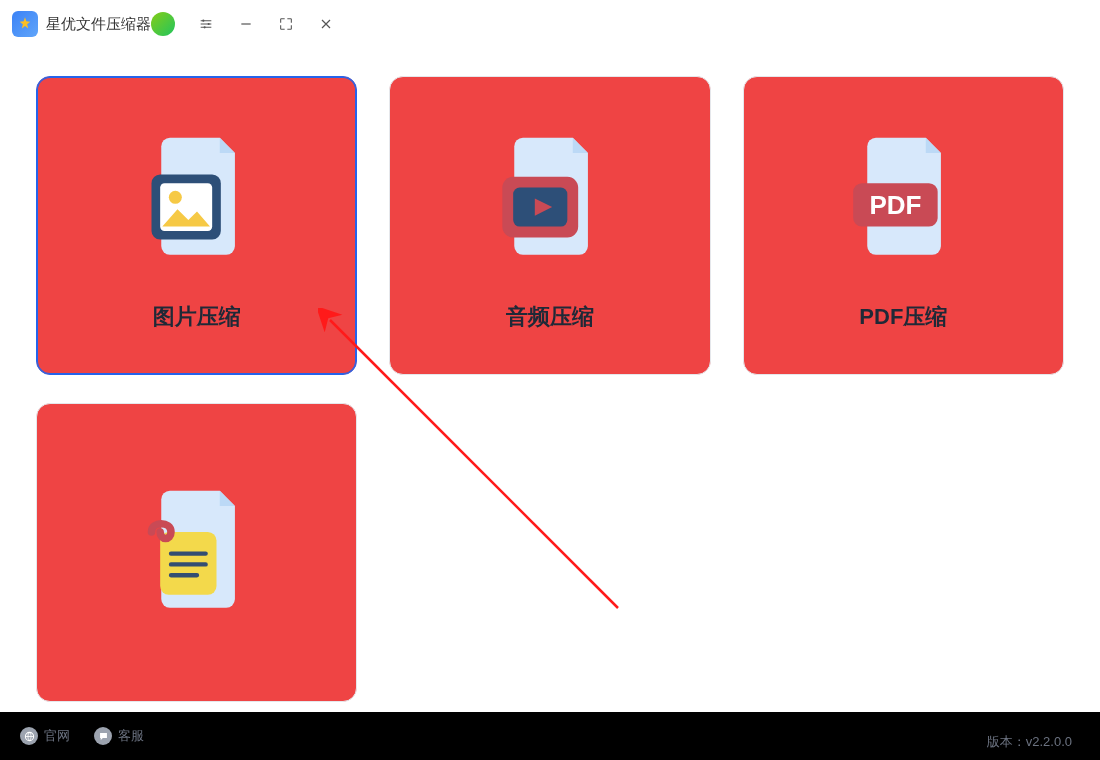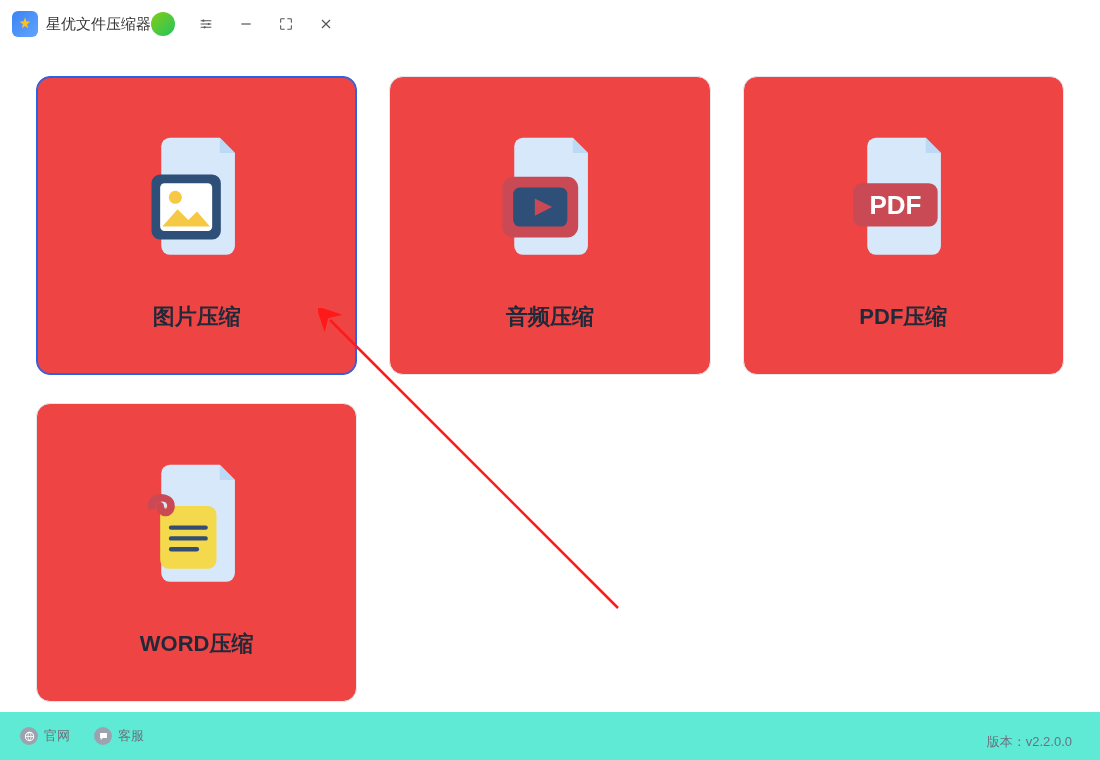--- a/index.html
+++ b/index.html
@@ -67,21 +67,21 @@
       pointer-events: none;
     }
 
     
     .footer {
       height: 48px;
       border-top: 0px solid #eee;
       display: flex; align-items: center;
       justify-content: space-between;
       padding: 0 28px 0 20px;
-      background: #5eead4;
+      background: #000000;
     }
     .footer-left { display:flex; align-items:center; gap: 24px; }
     .footer-link { display:flex; align-items:center; gap:6px; font-size:13px; color:#6b7280; cursor:pointer;}
     .footer-link .ico { width:18px; height:18px; border-radius:50%; background:#9ca3af; display:flex; align-items:center; justify-content:center; color:#fff; font-size:11px;}
     .version { font-size: 13px; color:#6b7280;margin-top:12px;}
   </style>
 </head>
 <body>
 
 <div class="titlebar">
@@ -166,21 +166,20 @@
   <div class="card">
     <div class="card-icon">
       <svg viewBox="0 0 120 130" width="130" height="145">
         <path fill="#d7e8fb" d="M35 8h46l14 14v86a8 8 0 0 1-8 8H35a8 8 0 0 1-8-8V16a8 8 0 0 1 8-8z"></path>
         <path fill="#bcd9f6" d="M81 8v14h14z"></path>
         <rect x="26" y="46" width="52" height="58" rx="8" fill="#f3d94b"></rect>
         <path stroke="#334e72" stroke-width="4" stroke-linecap="round" d="M36 66h32M36 76h32M36 86h24"></path>
         <path fill="none" stroke="#c94a55" stroke-width="7" stroke-linecap="round" d="M18 46c0-10 18-10 18 0 0 8-10 8-10 0"></path>
       </svg>
     </div>
-    <div class="card-label">WORD压缩</div>
   </div>
 
 
   <svg class="arrow-overlay" width="340" height="340">
     <defs>
       <marker id="ah" markerWidth="12" markerHeight="12" refX="2" refY="5" orient="auto">
         <path d="M0 0L10 5L0 10L3 5z" fill="#ff1a1a"></path>
       </marker>
     </defs>
     <line x1="300" y1="300" x2="12" y2="12" stroke="#ff1a1a" stroke-width="2.5" marker-end="url(#ah)"></line>

